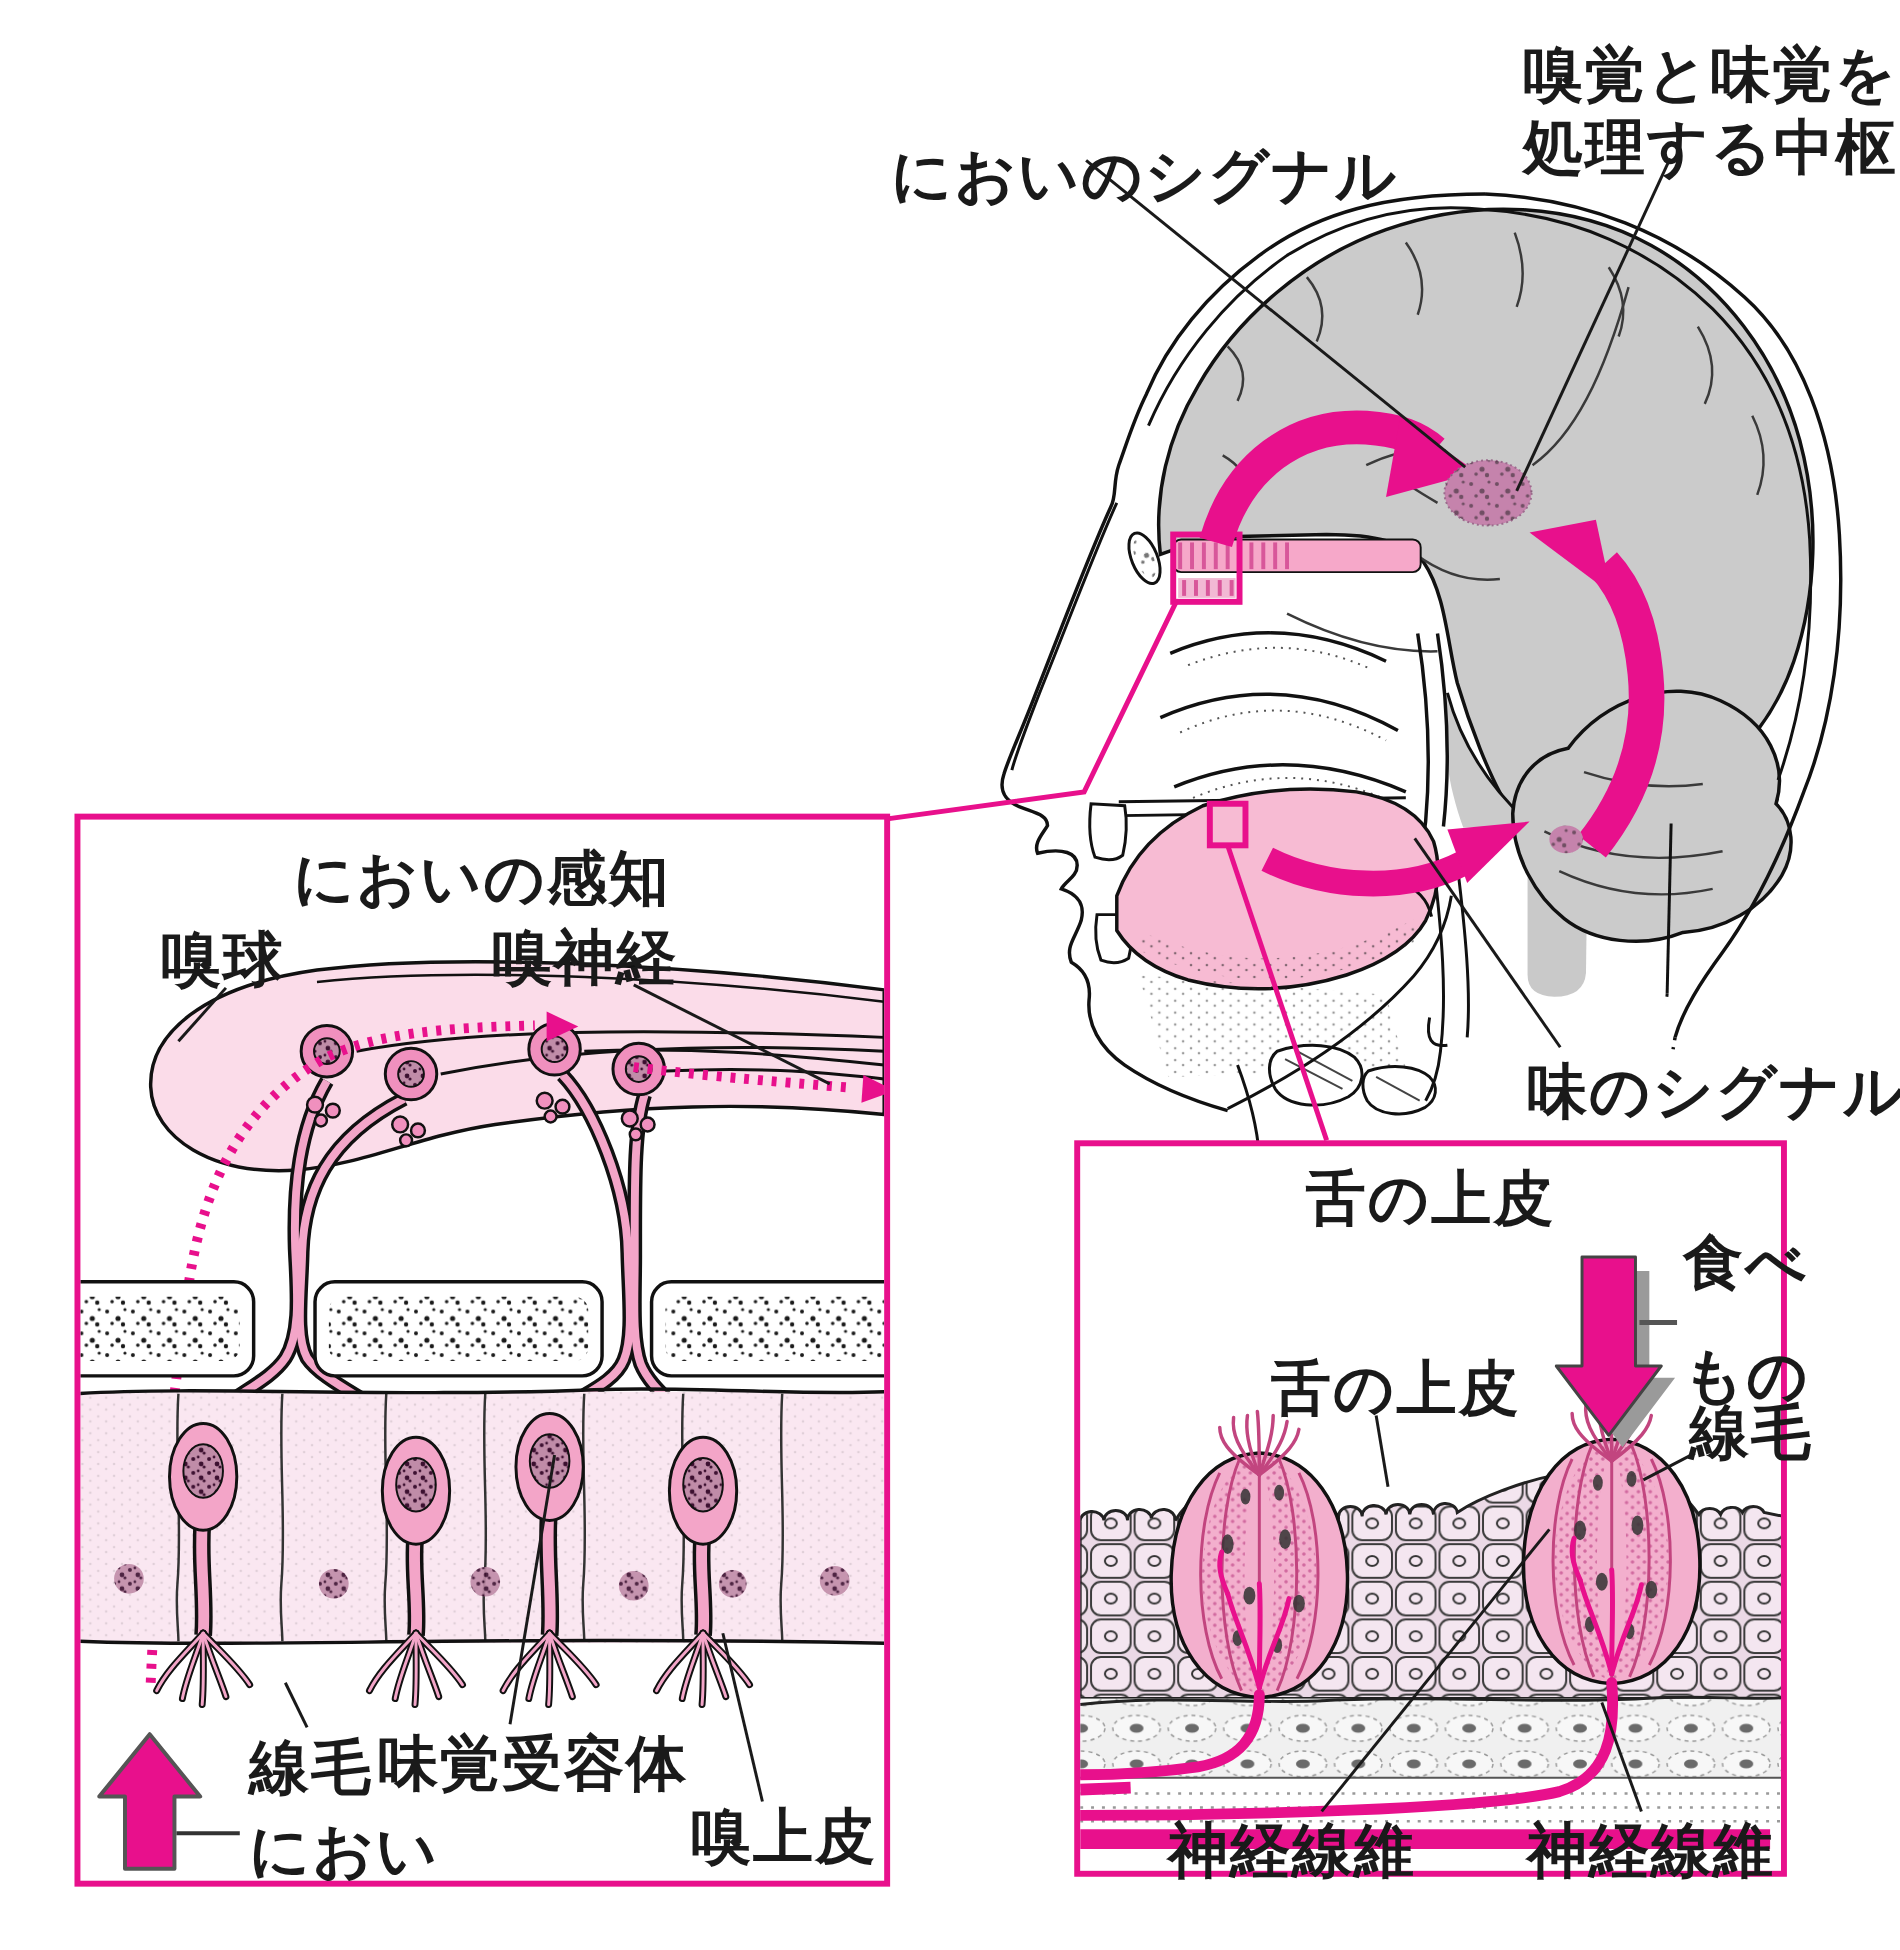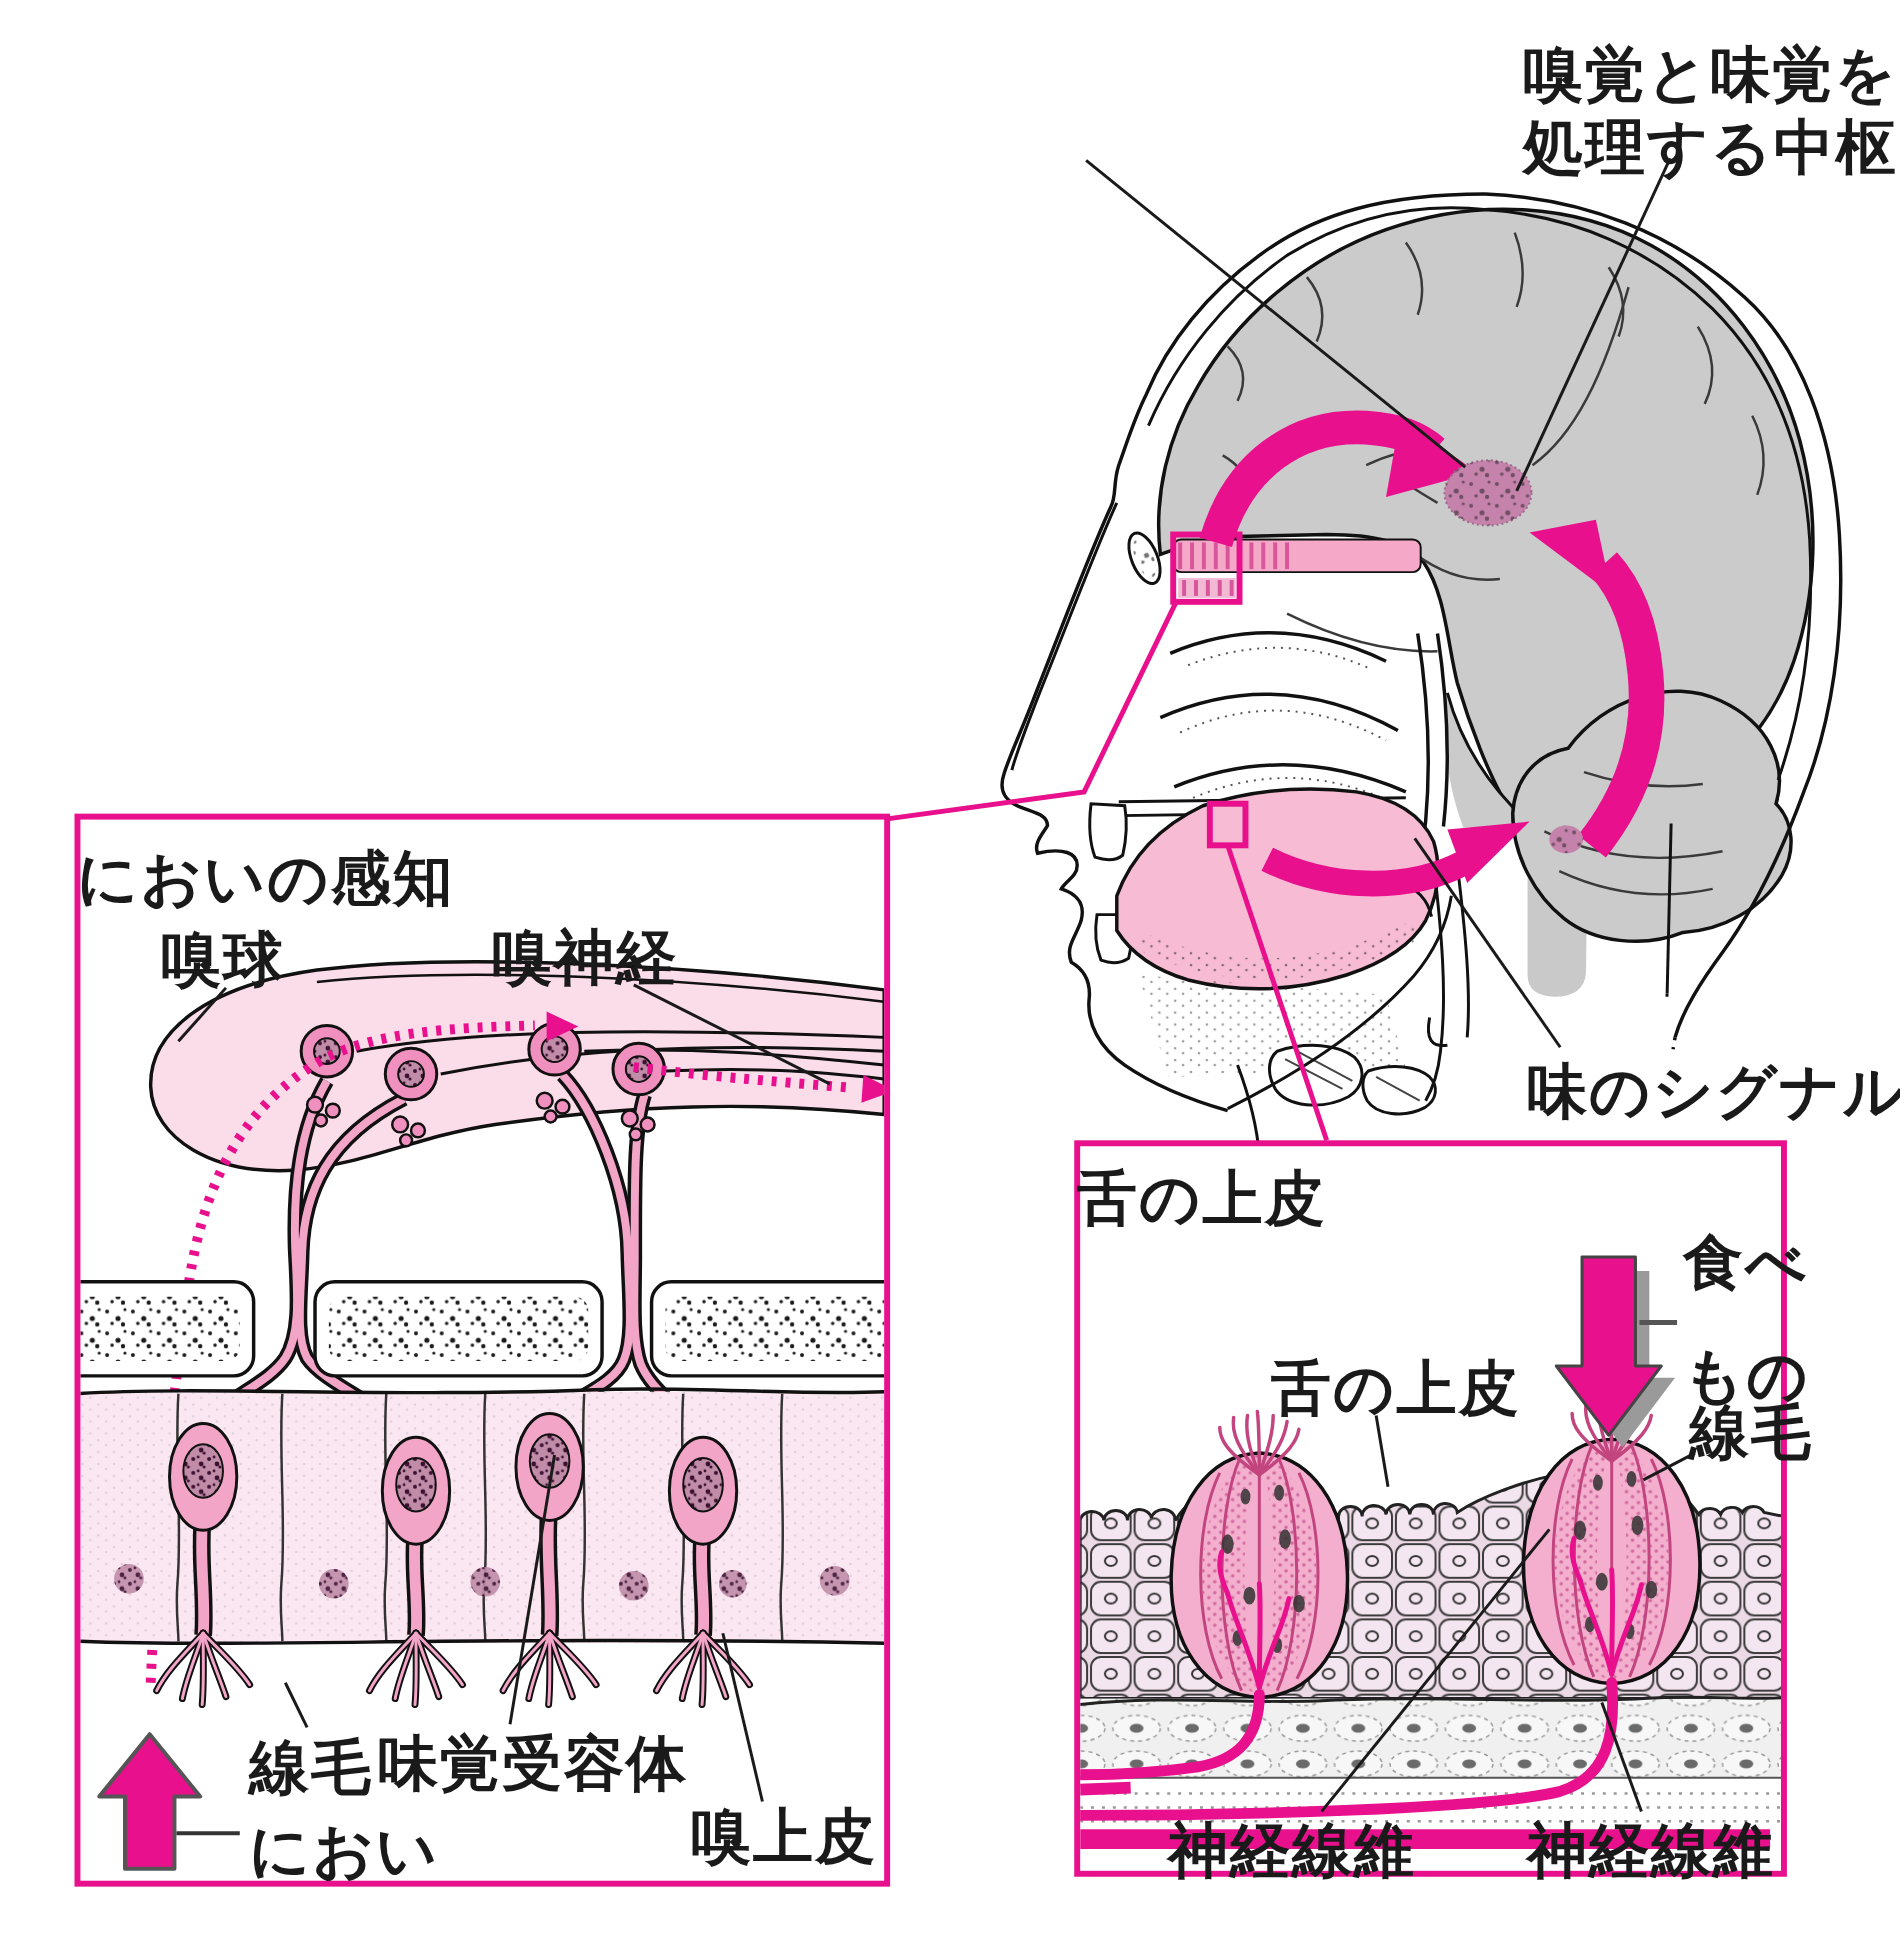--- a/index.html
+++ b/index.html
@@ -1,21 +1,21 @@
 <!DOCTYPE html>
 <html style="--accent_magenta: #E8108C; --brain_gray: #CBCBCB; --tongue_pink: #F7BBD3; --bulb_pink: #FBDCE9; --cell_pink: #F3A5C8; --pale_pink: #FAE7F1; --center_dot: #C583AC; --ink: #1A1A1A;"><head>
 <meta charset="utf-8">
 <style>
   html,body{margin:0;padding:0;background:#fff;}
   #stage{position:relative;width:1901px;height:1950px;background:#fff;overflow:hidden;
          font-family:"DejaVu Sans",sans-serif;}
   #artwork{position:absolute;left:0;top:0;}
   .lbl{position:absolute;font-weight:700;font-size:60px;line-height:1.22;color:var(--ink,#1a1a1a);
        white-space:nowrap;letter-spacing:2px;}
-  .ctr{text-align:left;}
+  .ctr{text-align:center;}
   .mgs{stroke:var(--accent_magenta,#E8108C);}
   .mgf{fill:var(--accent_magenta,#E8108C);}
   .boxline{fill:none;stroke:var(--accent_magenta,#E8108C);stroke-width:6;}
 </style>
 </head>
 <body>
 
 <div id="stage">
 
 <svg id="artwork" width="1901" height="1950" viewBox="0 0 1920 1970">
@@ -471,20 +471,21 @@
     <g stroke="#1a1a1a" stroke-width="3">
       <line x1="1390" y1="1430" x2="1402" y2="1502"></line>
       <line x1="1712" y1="1468" x2="1660" y2="1495"></line>
       <line x1="1335" y1="1830" x2="1565" y2="1545"></line>
       <line x1="1658" y1="1830" x2="1618" y2="1720"></line>
     </g>
   </g>
   <rect x="1088" y="1155" width="714" height="738" class="boxline"></rect>
 </svg>
 
+<div class="lbl" style="left:891px;top:139px">においのシグナル</div>
 
 <div class="lbl" style="left:1523px;top:38px">
   <span style="display:block">嗅覚と味覚を</span>
   <span style="display:block">処理する中枢</span>
 </div>
 
 <div class="lbl" style="left:1527px;top:1055px">味のシグナル</div>
 
 <div class="lbl ctr" style="left:77px;top:842px;width:810px">においの感知</div>
 <div class="lbl" style="left:161px;top:923px">嗅球</div>

